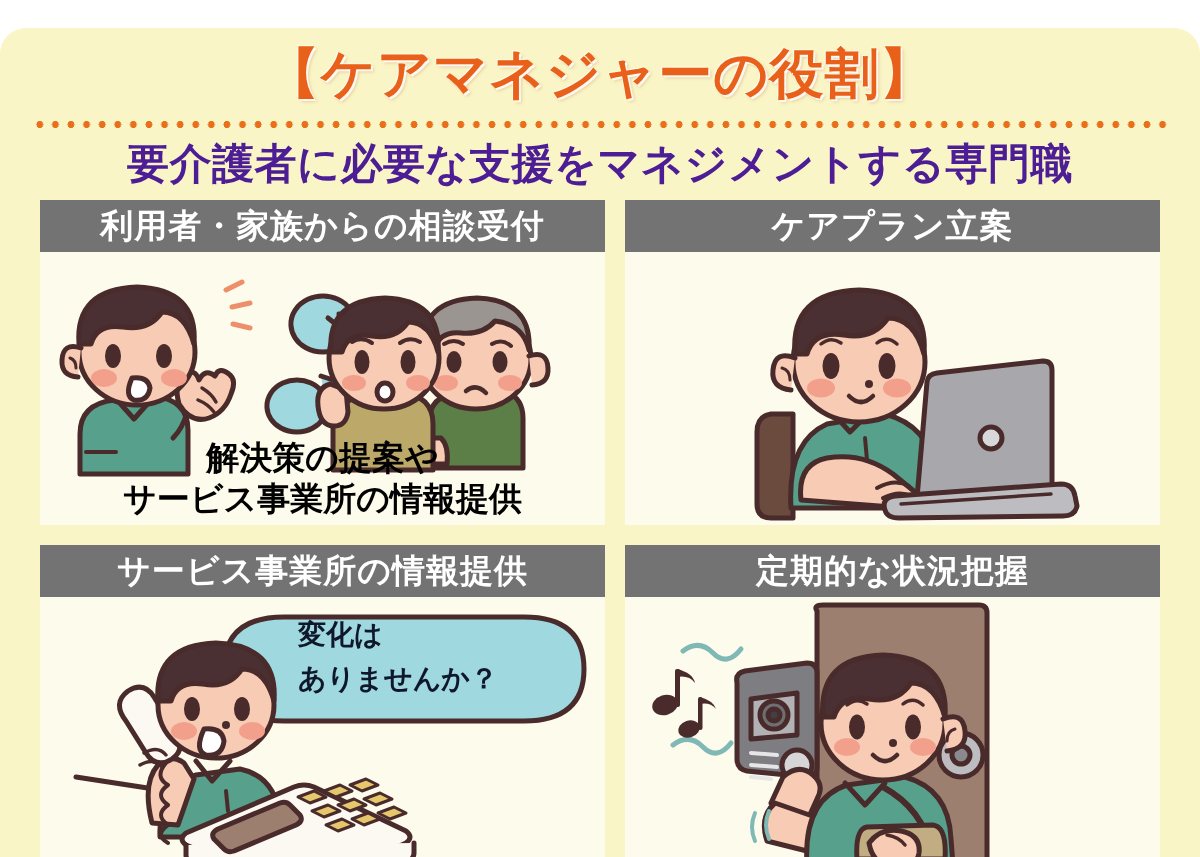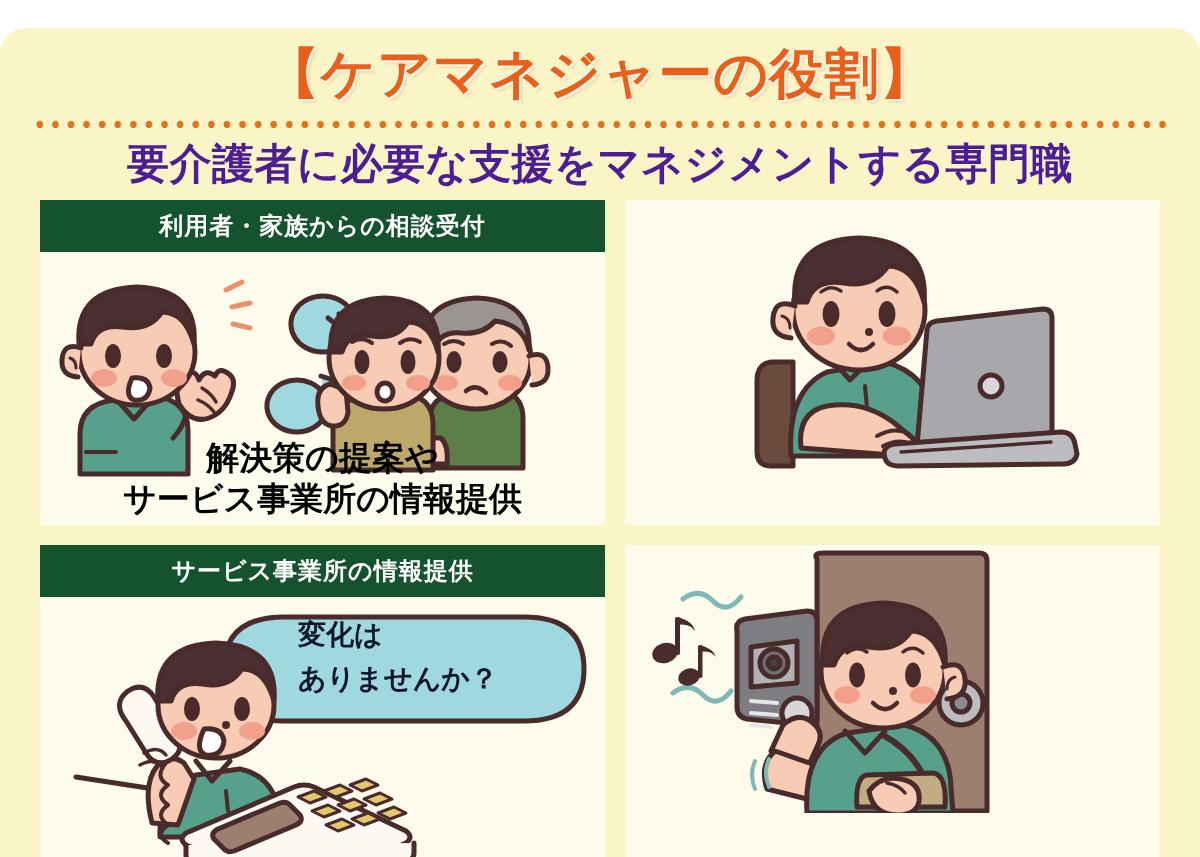--- a/index.html
+++ b/index.html
@@ -58,24 +58,24 @@
     column-gap:20px;row-gap:20px;
   }
   .card{
     position:relative;
     background:#FDFBEC;
     overflow:hidden;
     display:flex;flex-direction:column;
   }
   .card-header{
     height:52px;flex:0 0 52px;
-    background:#14532d;
+    background:#737373;
     color:#FFFFFF;
     display:flex;align-items:center;justify-content:center;
-    font-size:24px;font-weight:700;letter-spacing:1px;
+    font-size:33px;font-weight:700;letter-spacing:1px;
     white-space:nowrap;
   }
   .card-body{
     position:relative;flex:1 1 auto;
     overflow:hidden;
   }
   .card-caption{
     position:absolute;left:0;bottom:6px;width:100%;
     text-align:center;
     font-size:33px;line-height:41px;font-weight:700;
@@ -185,20 +185,21 @@
               <path d="M92 126 q16 -2 18 10 q-2 14 -16 12 q-10 -4 -2 -22 Z" fill="#FFFFFF"></path>
             </g>
           </svg>
         </div>
         <div class="card-caption">解決策の提案や
 サービス事業所の情報提供</div>
       </div>
     </div>
 
     <div class="card">
+      <div class="card-header">ケアプラン立案</div>
       <div class="card-body">
         <div class="illus">
           <svg viewBox="0 0 535 273" width="535" height="273" xmlns="http://www.w3.org/2000/svg">
             <g fill="none" stroke="#4A2B2B" stroke-width="5" stroke-linecap="round" stroke-linejoin="round">
 
               <path d="M146 162 q-14 2 -14 18 l0 72 q0 14 14 14 l22 0 0 -104 Z" fill="#6B4B3E"></path>
 
               <path d="M166 256 q-4 -66 36 -84 l58 -10 q44 12 50 56 l4 38 Z" fill="#57A08C"></path>
 
               <path d="M205 158 l20 22 22 -22" stroke-width="5"></path>
@@ -293,20 +294,21 @@
             </g>
           </svg>
         </div>
         <div style="position:absolute;left:258px;top:16px;width:280px;text-align:left;font-size:28px;line-height:44px;font-weight:700;color:#0f172a;white-space:pre-line;">変化は
 ありませんか？</div>
         <div class="card-caption"></div>
       </div>
     </div>
 
     <div class="card">
+      <div class="card-header">定期的な状況把握</div>
       <div class="card-body">
         <div class="illus">
           <svg viewBox="0 0 535 268" width="535" height="268" xmlns="http://www.w3.org/2000/svg">
             <g fill="none" stroke="#4A2B2B" stroke-width="5" stroke-linecap="round" stroke-linejoin="round">
 
               <path d="M192 14 q-4 -6 6 -6 l156 0 q8 0 8 8 l0 250 -170 0 Z" fill="#9C7F6E"></path>
 
               <circle cx="336" cy="158" r="22" fill="#BDBDC1"></circle>
               <circle cx="336" cy="158" r="9" fill="#8A8A8E"></circle>
 

